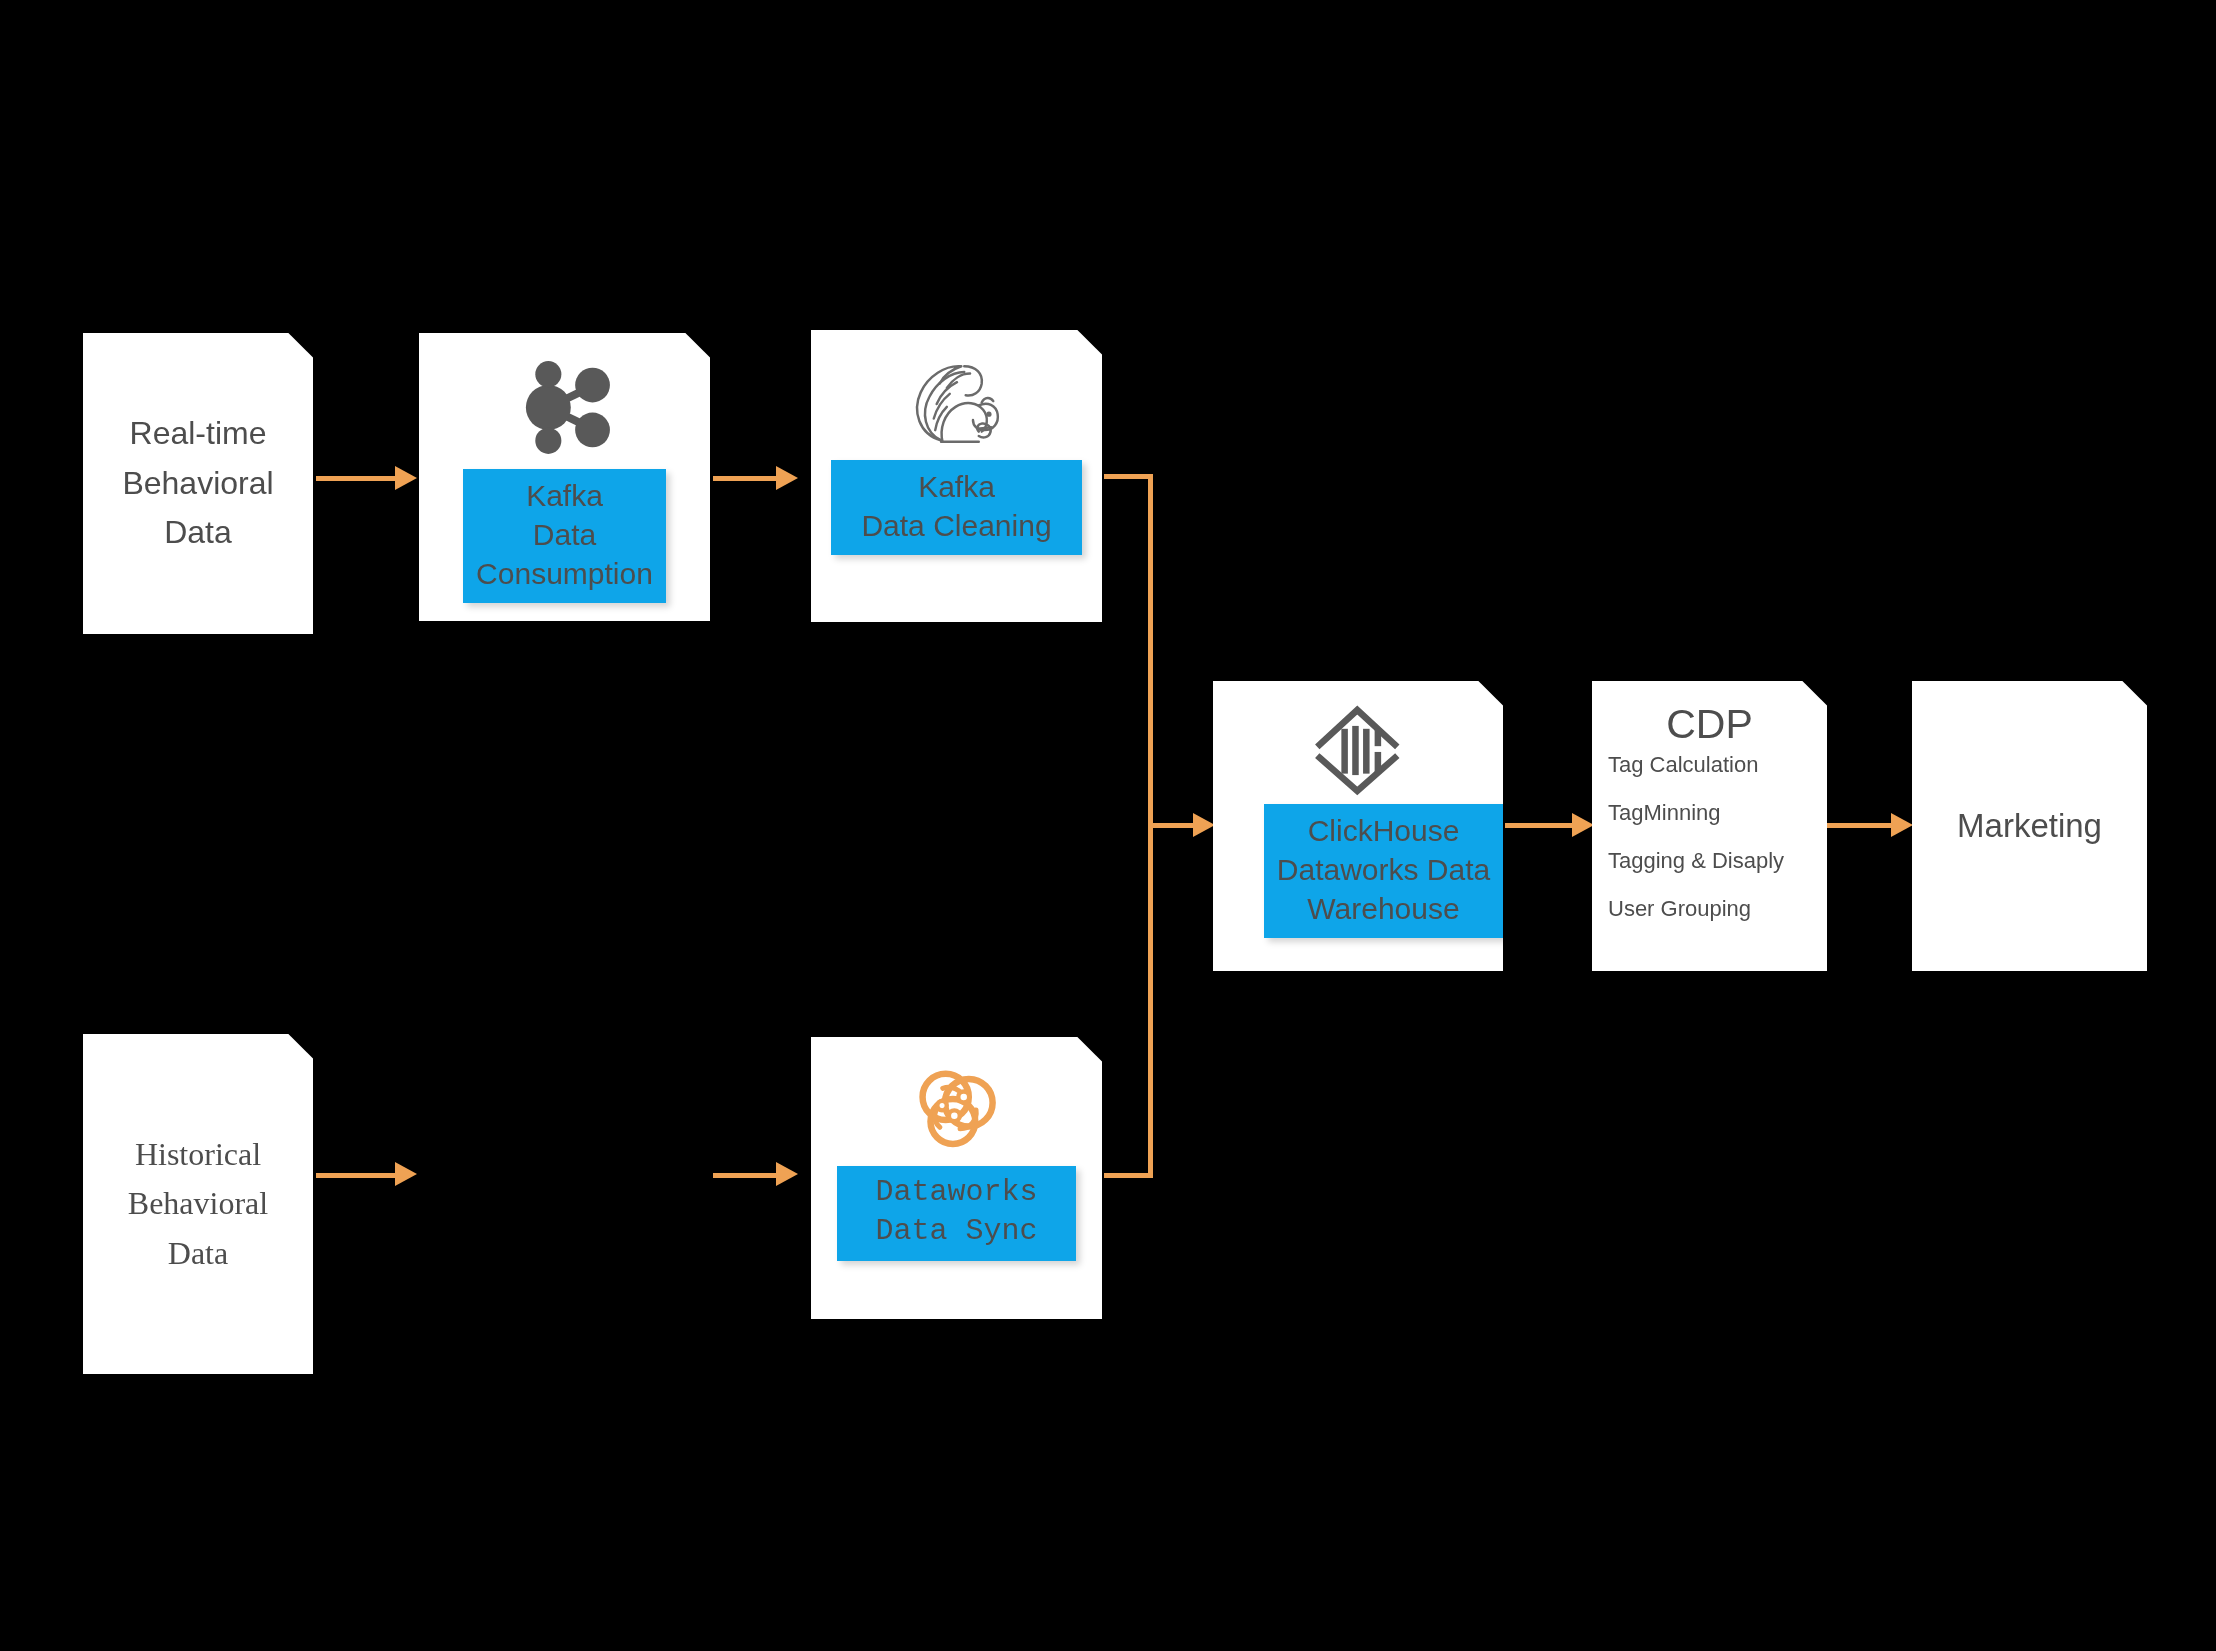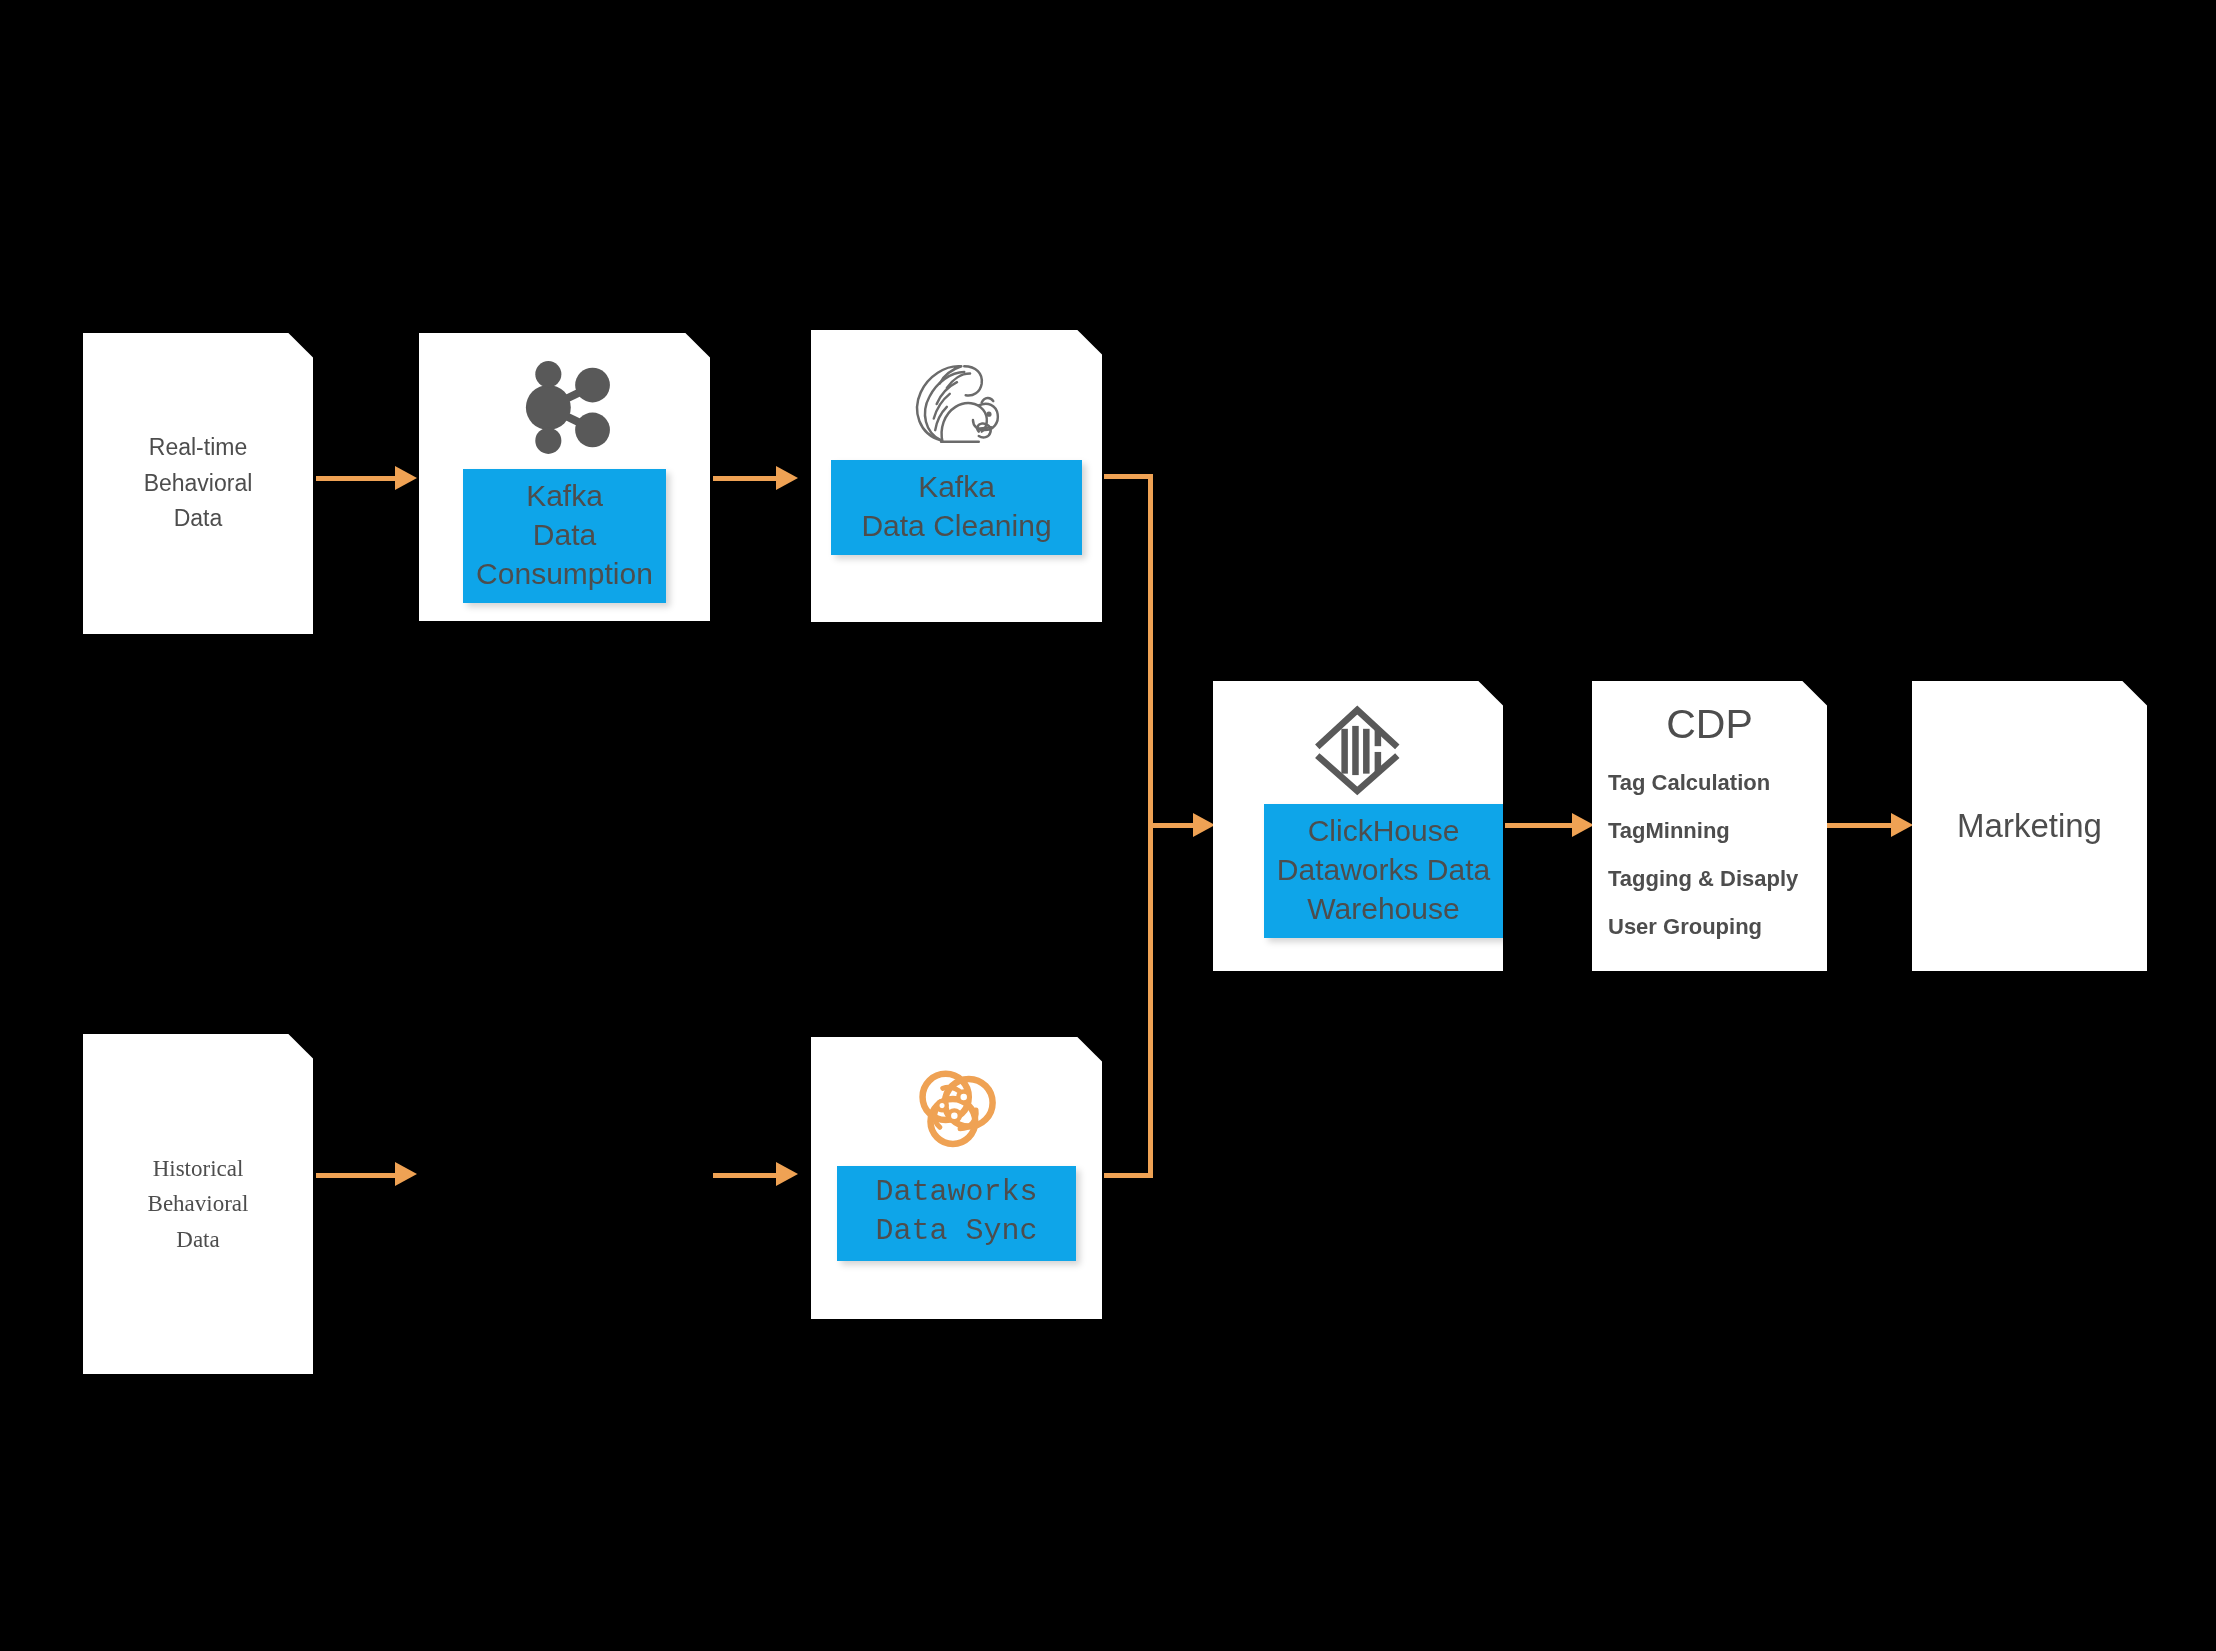--- a/index.html
+++ b/index.html
@@ -57,38 +57,37 @@
     padding: 7.2px 11.6px 10px 11.6px;
     box-sizing: border-box;
   }
   .plain-label {
     color: #4d4d4d;
     text-align: center;
     line-height: 1.55;
   }
 
   
-  .t-44 { font-size: 23px; }
+  .t-44 { font-size: 32px; }
   .t-42 { font-size: 30px; }
   .t-46 { font-size: 33px; }
 
   
   .cdp-title {
     color: #4d4d4d;
     font-size: 41px;
     text-align: center;
     width: 100%;
     margin-top: 20px;
   }
   .cdp-list {
-    margin-top: 22px;
+    margin-top: 4px;
     padding-left: 16px;
     width: 100%;
     box-sizing: border-box;
-    font-weight: bold;
   }
   .cdp-list li {
     list-style: none;
     color: #4d4d4d;
     font-size: 22px;
     margin-bottom: 22px;
     white-space: nowrap;
   }
 
   

